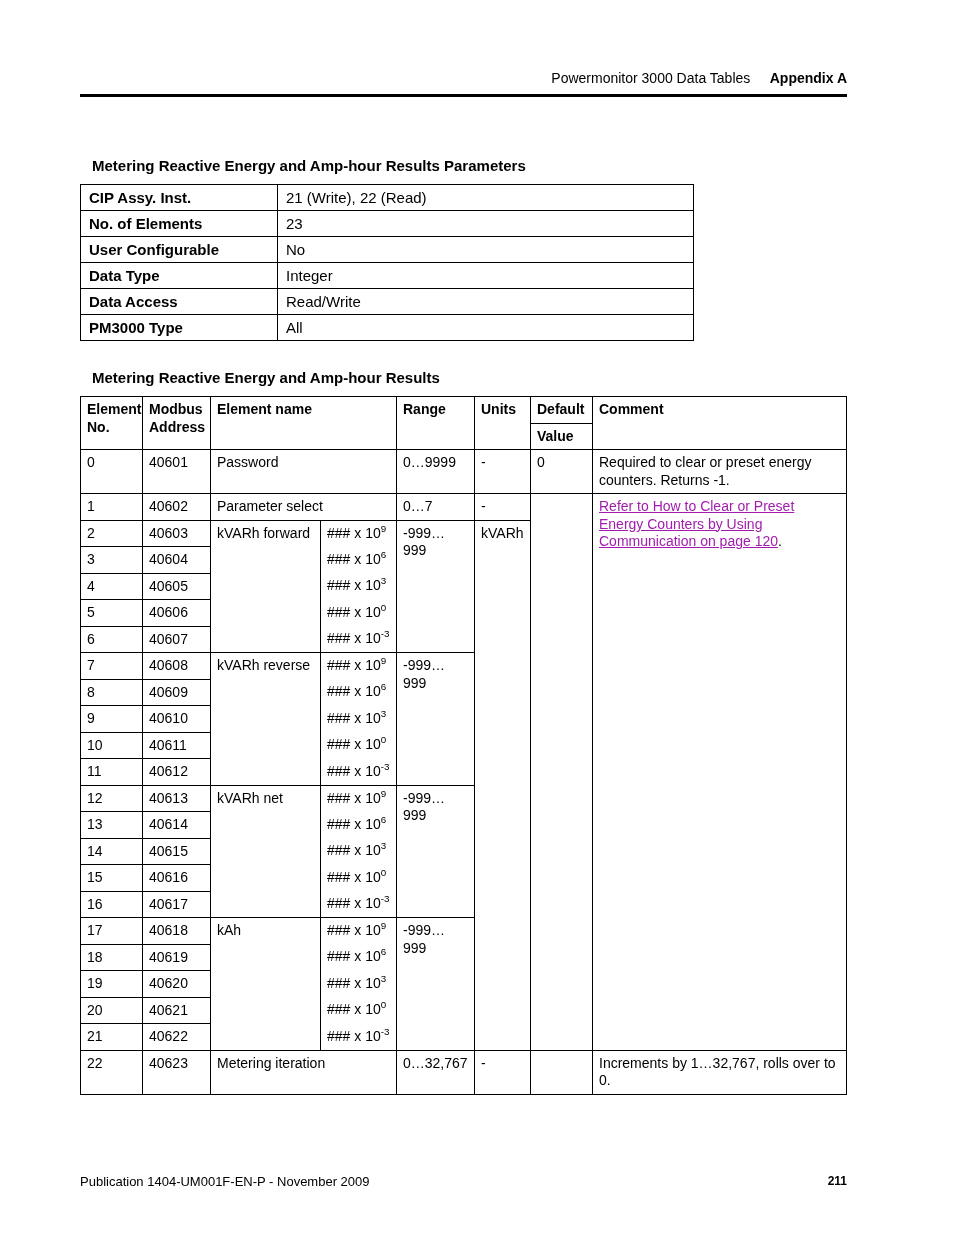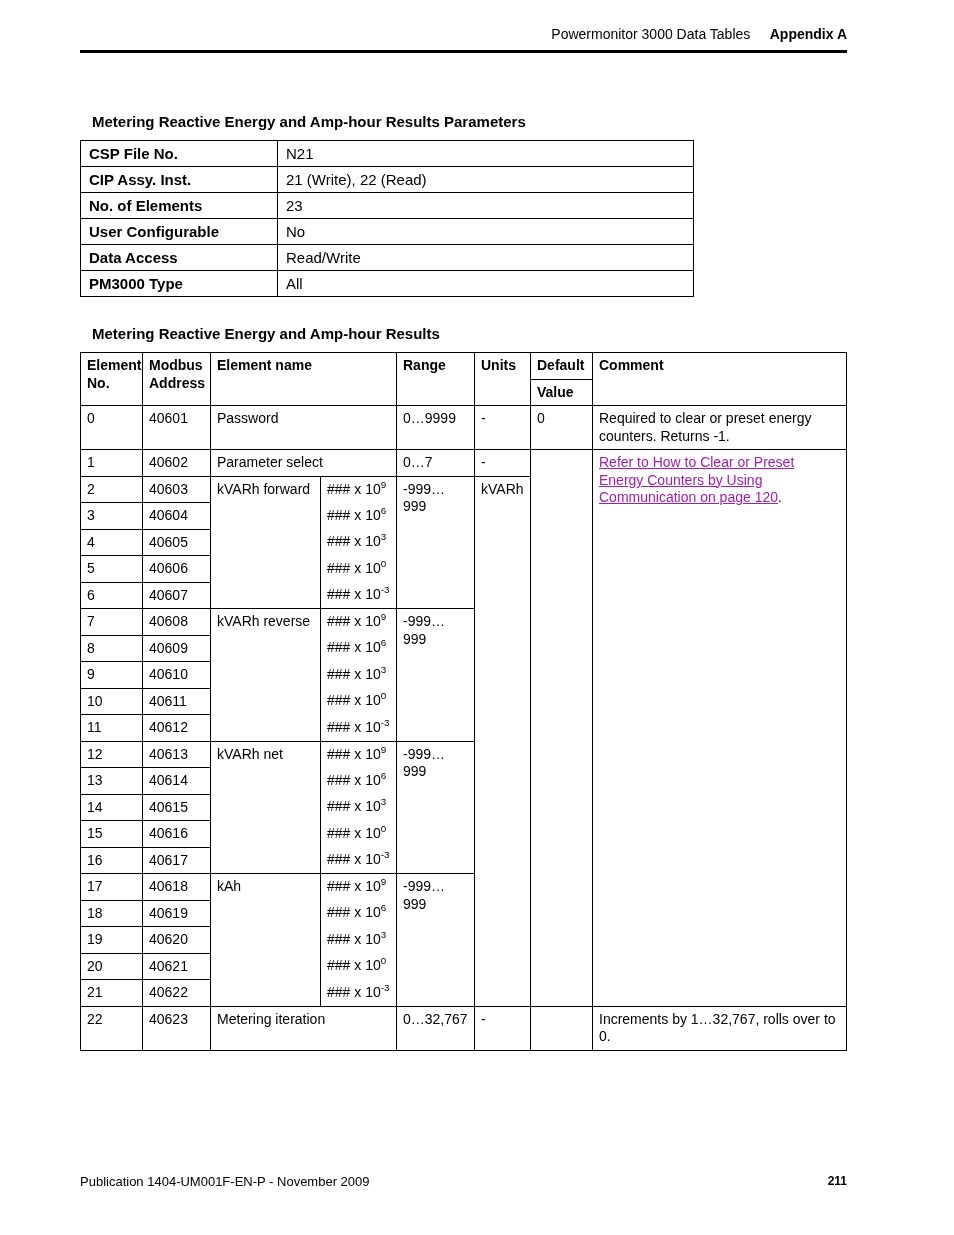--- a/index.html
+++ b/index.html
@@ -11,21 +11,21 @@
     font-family: Arial, Helvetica, sans-serif;
     color: #000;
     background: #fff;
     font-size: 15px;
   }
   .page {
     position: relative;
     width: 927px;
     height: 1235px;
     box-sizing: border-box;
-    padding: 26px 80px 50px 80px;
+    padding: 70px 80px 50px 80px;
   }
   .running-head {
     text-align: right;
     font-size: 14px;
     margin-bottom: 8px;
   }
   .running-head .app {
     font-weight: bold;
   }
   .thick-rule {
@@ -108,35 +108,35 @@
   <div class="running-head">
     <span>Powermonitor 3000 Data Tables</span>
     &nbsp;&nbsp;&nbsp;
     <span class="app">Appendix A</span>
   </div>
   <hr class="thick-rule">
 
   <div class="sec-title">Metering Reactive Energy and Amp-hour Results Parameters</div>
   <table class="param">
     <tbody>
-        <tr>
-          <td class="label">CSP File No.</td>
-        <td>N21</td>
-        </tr>
     <tr>
           <td class="label">CIP Assy. Inst.</td>
         <td>21 (Write), 22 (Read)</td>
         </tr>
     <tr>
           <td class="label">No. of Elements</td>
         <td>23</td>
         </tr>
     <tr>
           <td class="label">User Configurable</td>
         <td>No</td>
+        </tr>
+    <tr>
+          <td class="label">Data Type</td>
+        <td>Integer</td>
         </tr>
     <tr>
           <td class="label">Data Access</td>
         <td>Read/Write</td>
         </tr>
     <tr>
           <td class="label">PM3000 Type</td>
         <td>All</td>
         </tr>
   </tbody>

